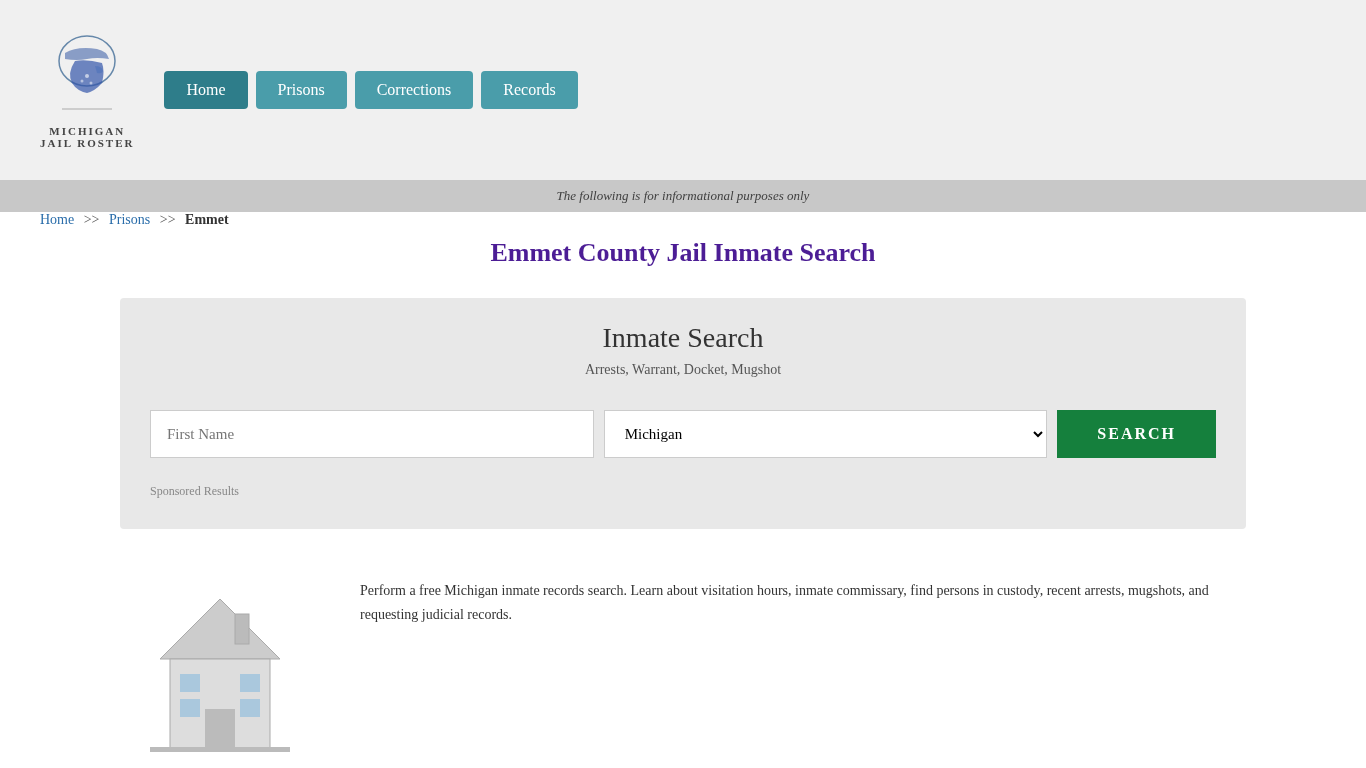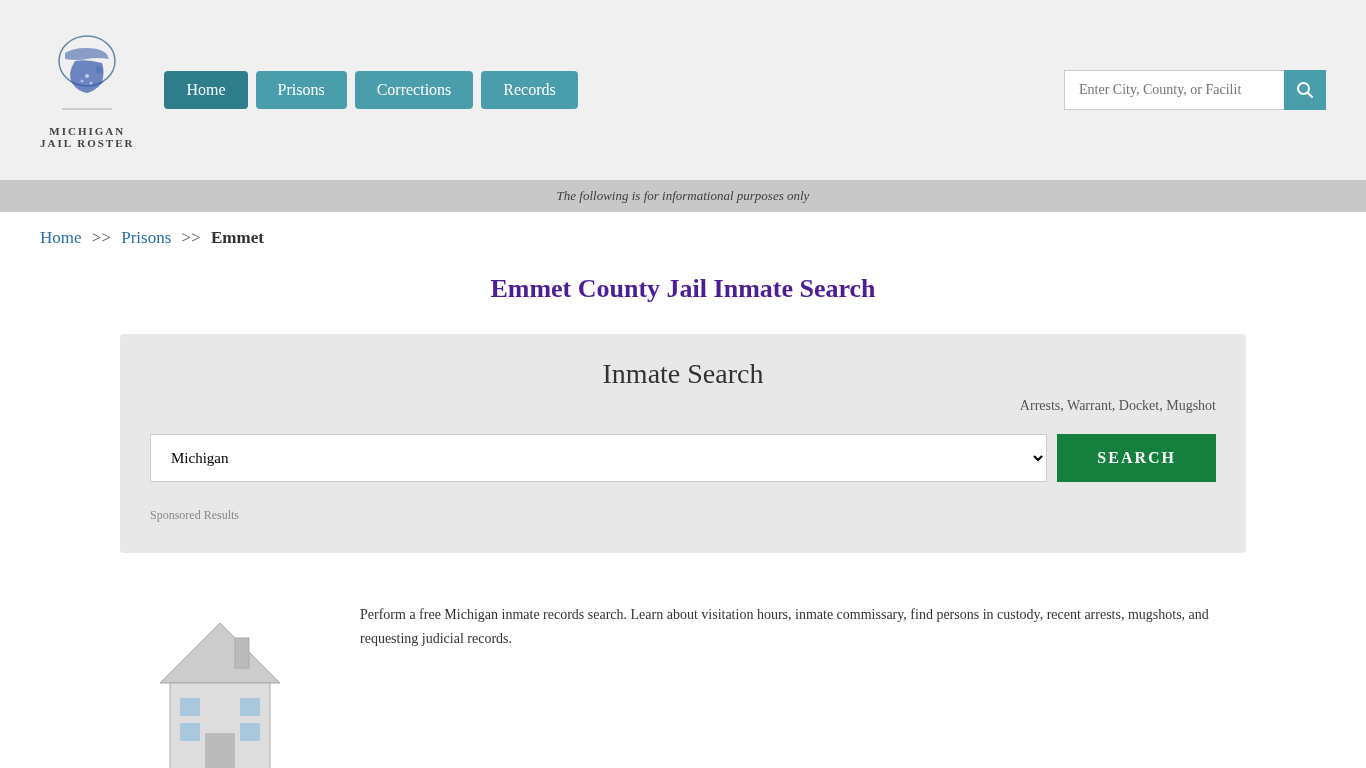--- a/index.html
+++ b/index.html
@@ -94,22 +94,22 @@
       background: #c8c8c8;
       text-align: center;
       padding: 8px;
       font-size: 13px;
       color: #404040;
       font-style: italic;
     }
 
     
     .breadcrumb {
-      padding: 16px 40px;
-      font-size: 17px;
+      padding: 0 40px;
+      font-size: 14px;
       color: #333;
     }
     .breadcrumb a {
       color: #2a6daa;
       text-decoration: none;
     }
     .breadcrumb-sep {
       margin: 0 6px;
       color: #555;
     }
@@ -136,24 +136,24 @@
       padding: 24px 30px 30px 30px;
     }
     .search-box-title {
       text-align: center;
       font-size: 28px;
       font-family: Georgia, serif;
       color: #333;
       margin-bottom: 8px;
     }
     .search-box-subtitle {
-      text-align: right;
+      text-align: center;
       font-size: 14px;
       color: #555;
-      margin-bottom: 20px;
+      margin-bottom: 32px;
     }
     .search-fields {
       display: flex;
       gap: 10px;
       margin-bottom: 20px;
     }
     .search-field-input {
       flex: 1;
       padding: 14px 16px;
       border: 1px solid #ccc;
@@ -246,49 +246,41 @@
   </div>
 
 
   <nav class="nav-area">
     <button class="nav-btn nav-btn-active">Home</button>
     <button class="nav-btn nav-btn-inactive">Prisons</button>
     <button class="nav-btn nav-btn-inactive">Corrections</button>
     <button class="nav-btn nav-btn-inactive">Records</button>
   </nav>
 
-  <div class="search-area">
-    <input type="text" class="header-search-input" placeholder="Enter City, County, or Facilit" style="">
-    <button class="header-search-btn">
-      <svg width="18" height="18" viewBox="0 0 18 18">
-        <circle cx="7.5" cy="7.5" r="5.5" fill="none" stroke="#fff" stroke-width="2"></circle>
-        <line x1="11.5" y1="11.5" x2="16" y2="16" stroke="#fff" stroke-width="2" stroke-linecap="round"></line>
-      </svg>
-    </button>
-  </div>
 </header>
 
 <div class="info-bar">
   <span>The following is for informational purposes only</span>
 </div>
 
 <div class="breadcrumb">
   <a href="#">Home</a>
   <span class="breadcrumb-sep">&gt;&gt;</span>
   <a href="#">Prisons</a>
   <span class="breadcrumb-sep">&gt;&gt;</span>
   <span class="breadcrumb-current">Emmet</span>
 </div>
 
 <h1 class="page-title">Emmet County Jail Inmate Search</h1>
 
 <div class="search-box">
   <div class="search-box-title">Inmate Search</div>
   <div class="search-box-subtitle">Arrests, Warrant, Docket, Mugshot</div>
   <div class="search-fields">
+    <input type="text" class="search-field-input" placeholder="First Name" style="">
     <select class="search-field-select">
       <option>Michigan</option>
     </select>
     <button class="search-submit-btn">SEARCH</button>
   </div>
   <div class="sponsored-label">Sponsored Results</div>
 </div>
 
 <div class="bottom-section">
 

